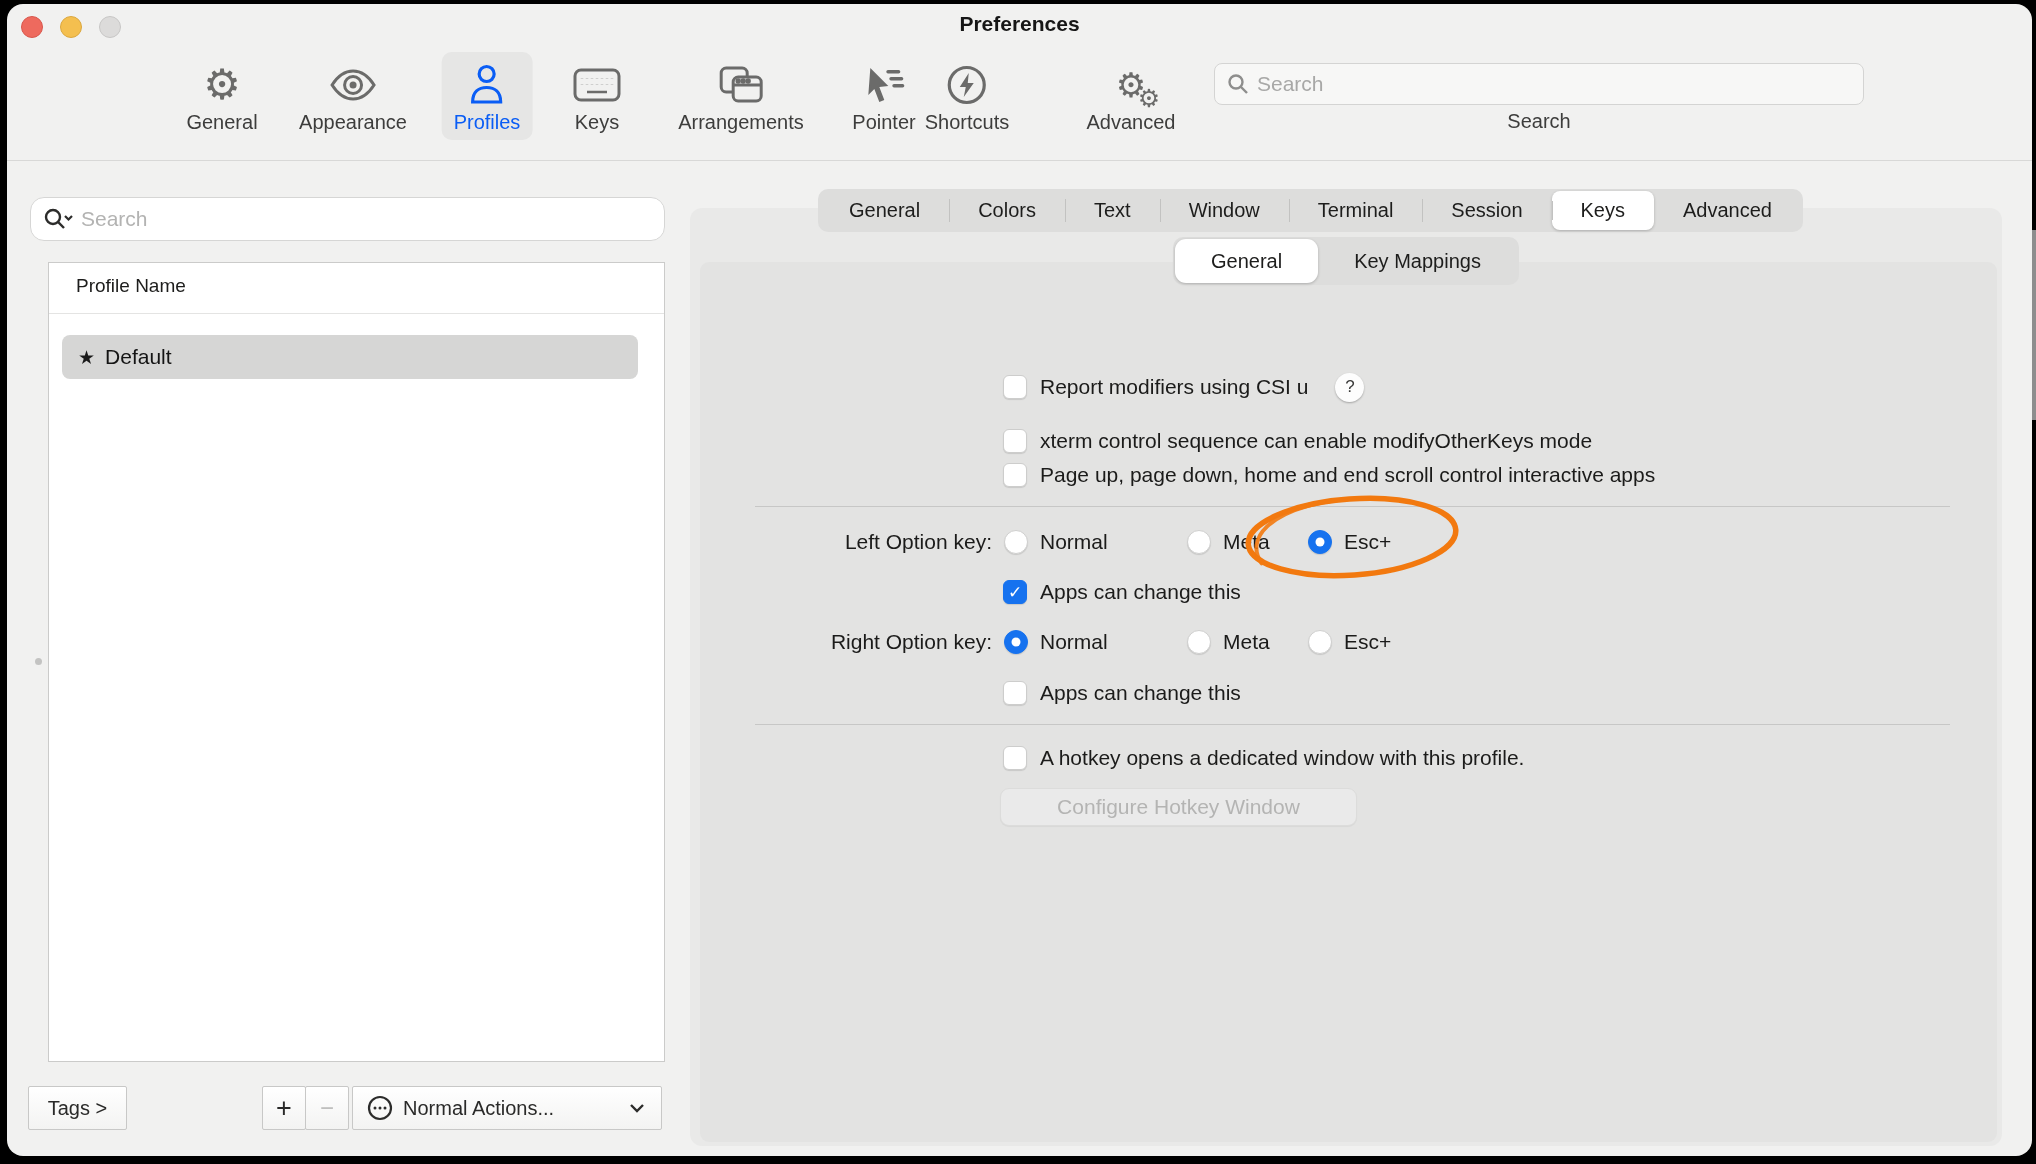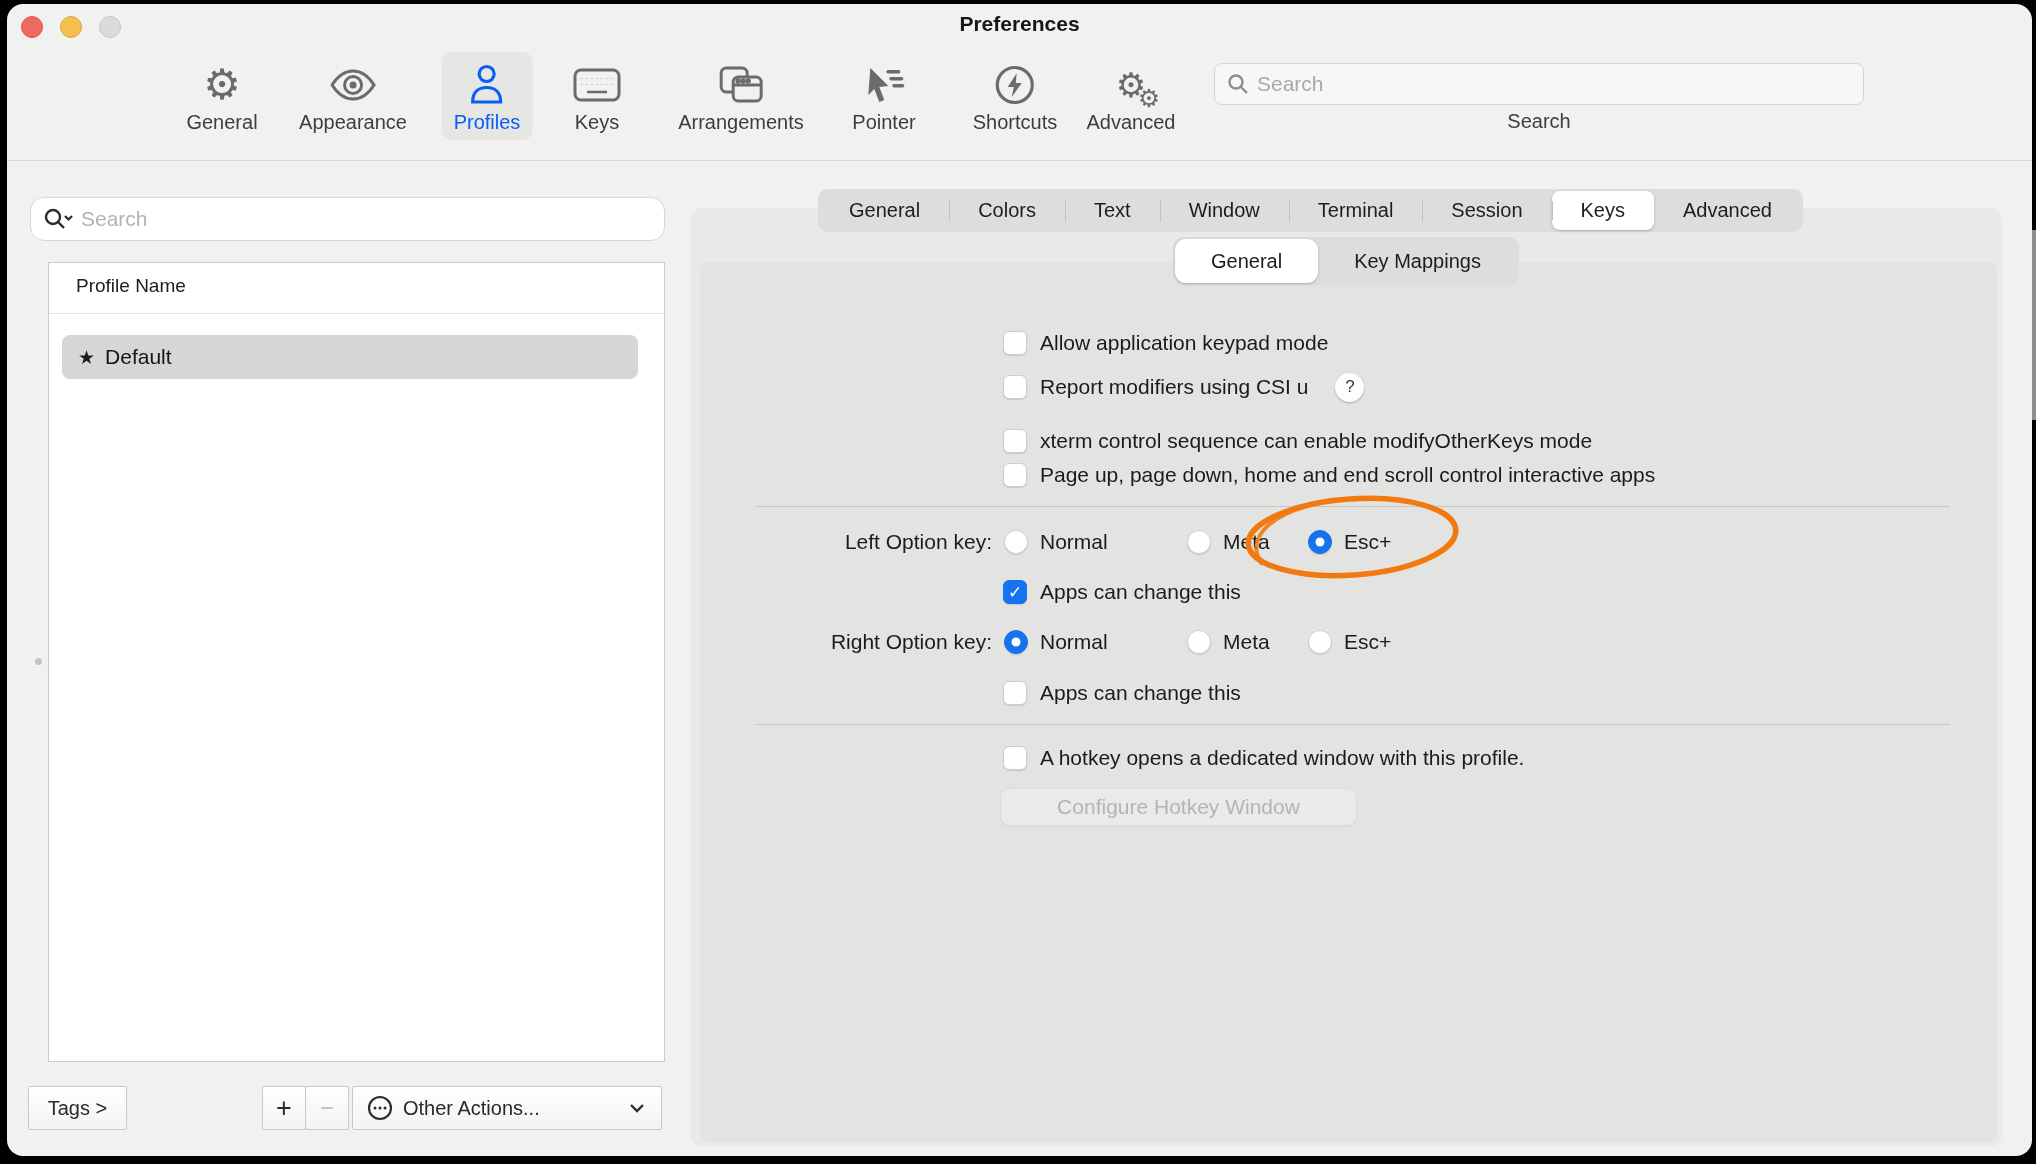--- a/index.html
+++ b/index.html
@@ -186,21 +186,21 @@
     <div class="ticon">
       <svg width="44" height="42" viewBox="0 0 44 42" fill="currentColor">
         <path d="M8 4 L26 22 L17 23 L22 36 L17 38 L12 25 L6 31 Z"></path>
         <rect x="24" y="6" width="14" height="3.4" rx="1.7"></rect>
         <rect x="27" y="13" width="14" height="3.4" rx="1.7"></rect>
         <rect x="30" y="20" width="12" height="3.4" rx="1.7"></rect>
       </svg>
     </div>
     <div class="tlabel">Pointer</div>
   </div>
-  <div class="tb-item" style="left:1008px">
+  <div class="tb-item" style="left:960px">
     <div class="ticon">
       <svg width="42" height="42" viewBox="0 0 42 42" fill="none" stroke="currentColor" stroke-width="3.2">
         <circle cx="21" cy="21" r="17.5"></circle>
         <path d="M23 9 L14 23 L20 23 L18 33 L28 19 L22 19 Z" fill="currentColor" stroke="none"></path>
       </svg>
     </div>
     <div class="tlabel">Shortcuts</div>
   </div>
   <div class="tb-item" style="left:1124px">
     <div class="ticon">
@@ -254,36 +254,32 @@
   </div>
   <div class="btm-btn btn-other">
     <span style="display:flex">
       <svg width="26" height="26" viewBox="0 0 26 26" fill="none" stroke="#2c2c2b" stroke-width="2.2">
         <circle cx="13" cy="13" r="11"></circle>
         <circle cx="8" cy="13" r="1.5" fill="#2c2c2b" stroke="none"></circle>
         <circle cx="13" cy="13" r="1.5" fill="#2c2c2b" stroke="none"></circle>
         <circle cx="18" cy="13" r="1.5" fill="#2c2c2b" stroke="none"></circle>
       </svg>
     </span>
-    <span class="oa-label">Other Actions...</span>
+    <span class="oa-label">Normal Actions...</span>
     <span class="chev">
       <svg width="16" height="10" viewBox="0 0 16 10" fill="none" stroke="#2c2c2b" stroke-width="2.4">
         <path d="M2 2 l6 6 l6 -6"></path>
       </svg>
     </span>
   </div>
 
   <div class="outer-panel">
     <div class="inner-panel">
       <div class="content">
 
-        <div class="cb-row" style="top:66px">
-          <div class="checkbox"></div>
-          <span class="row-label">Allow application keypad mode</span>
-        </div>
         <div class="cb-row" style="top:110px">
           <div class="checkbox"></div>
           <span class="row-label">Report modifiers using CSI u</span>
           <div class="help-btn">
             <span>?</span>
           </div>
         </div>
         <div class="cb-row" style="top:164px">
           <div class="checkbox"></div>
           <span class="row-label">xterm control sequence can enable modifyOtherKeys mode</span>

